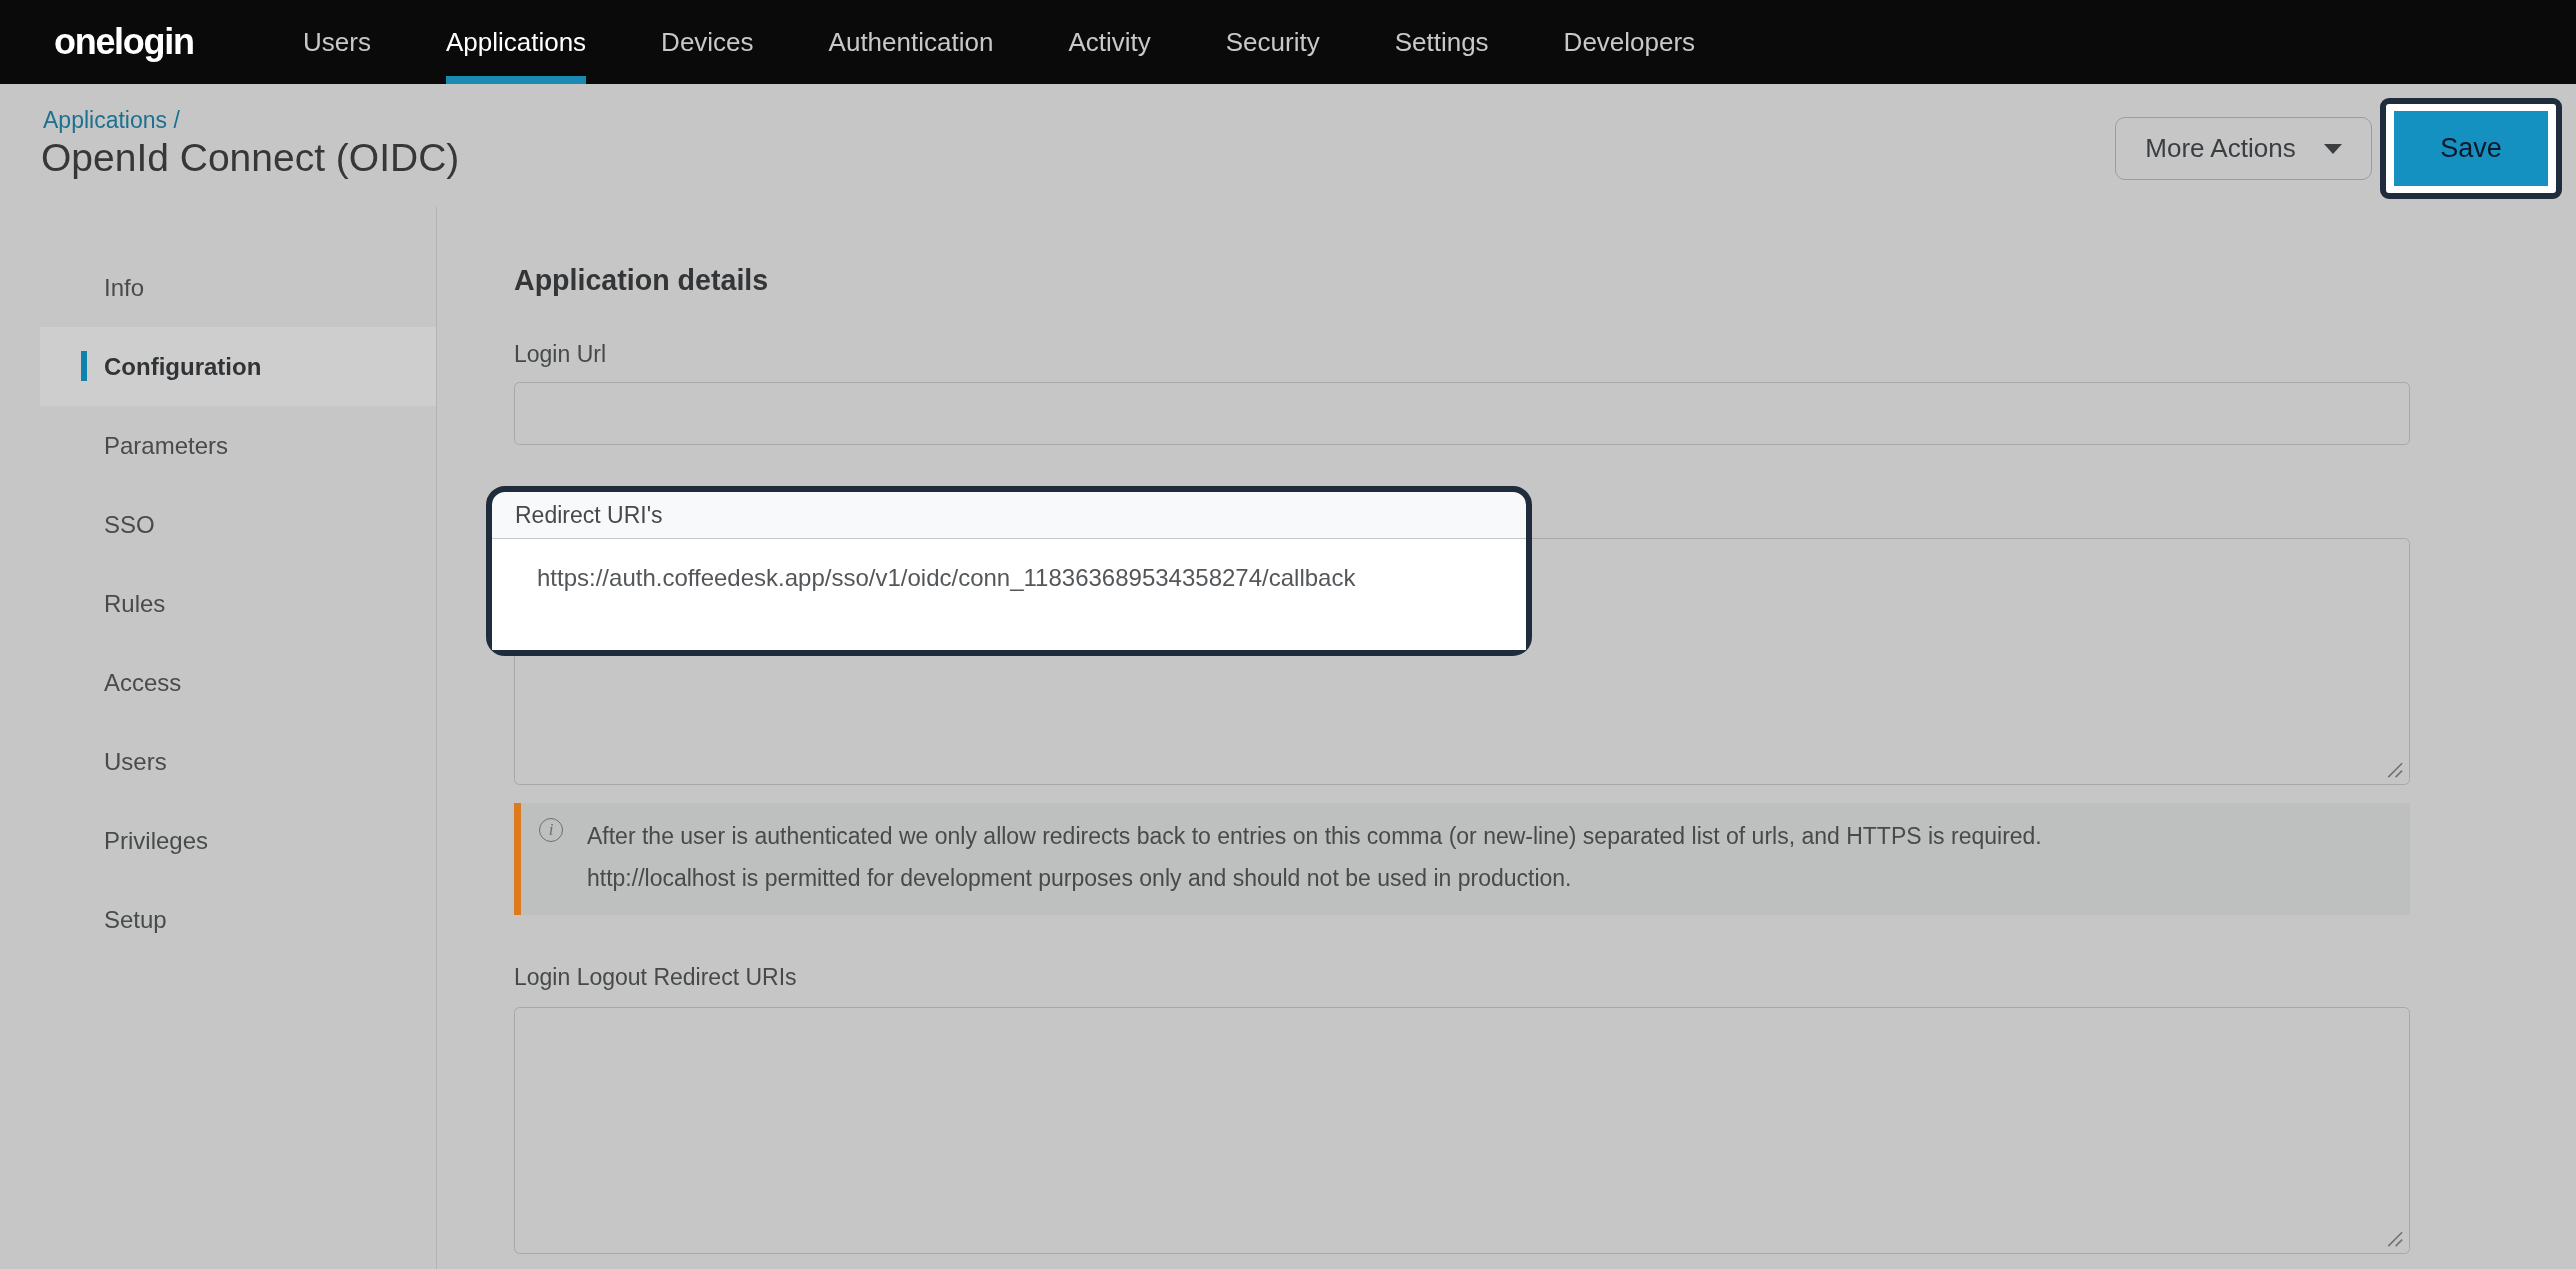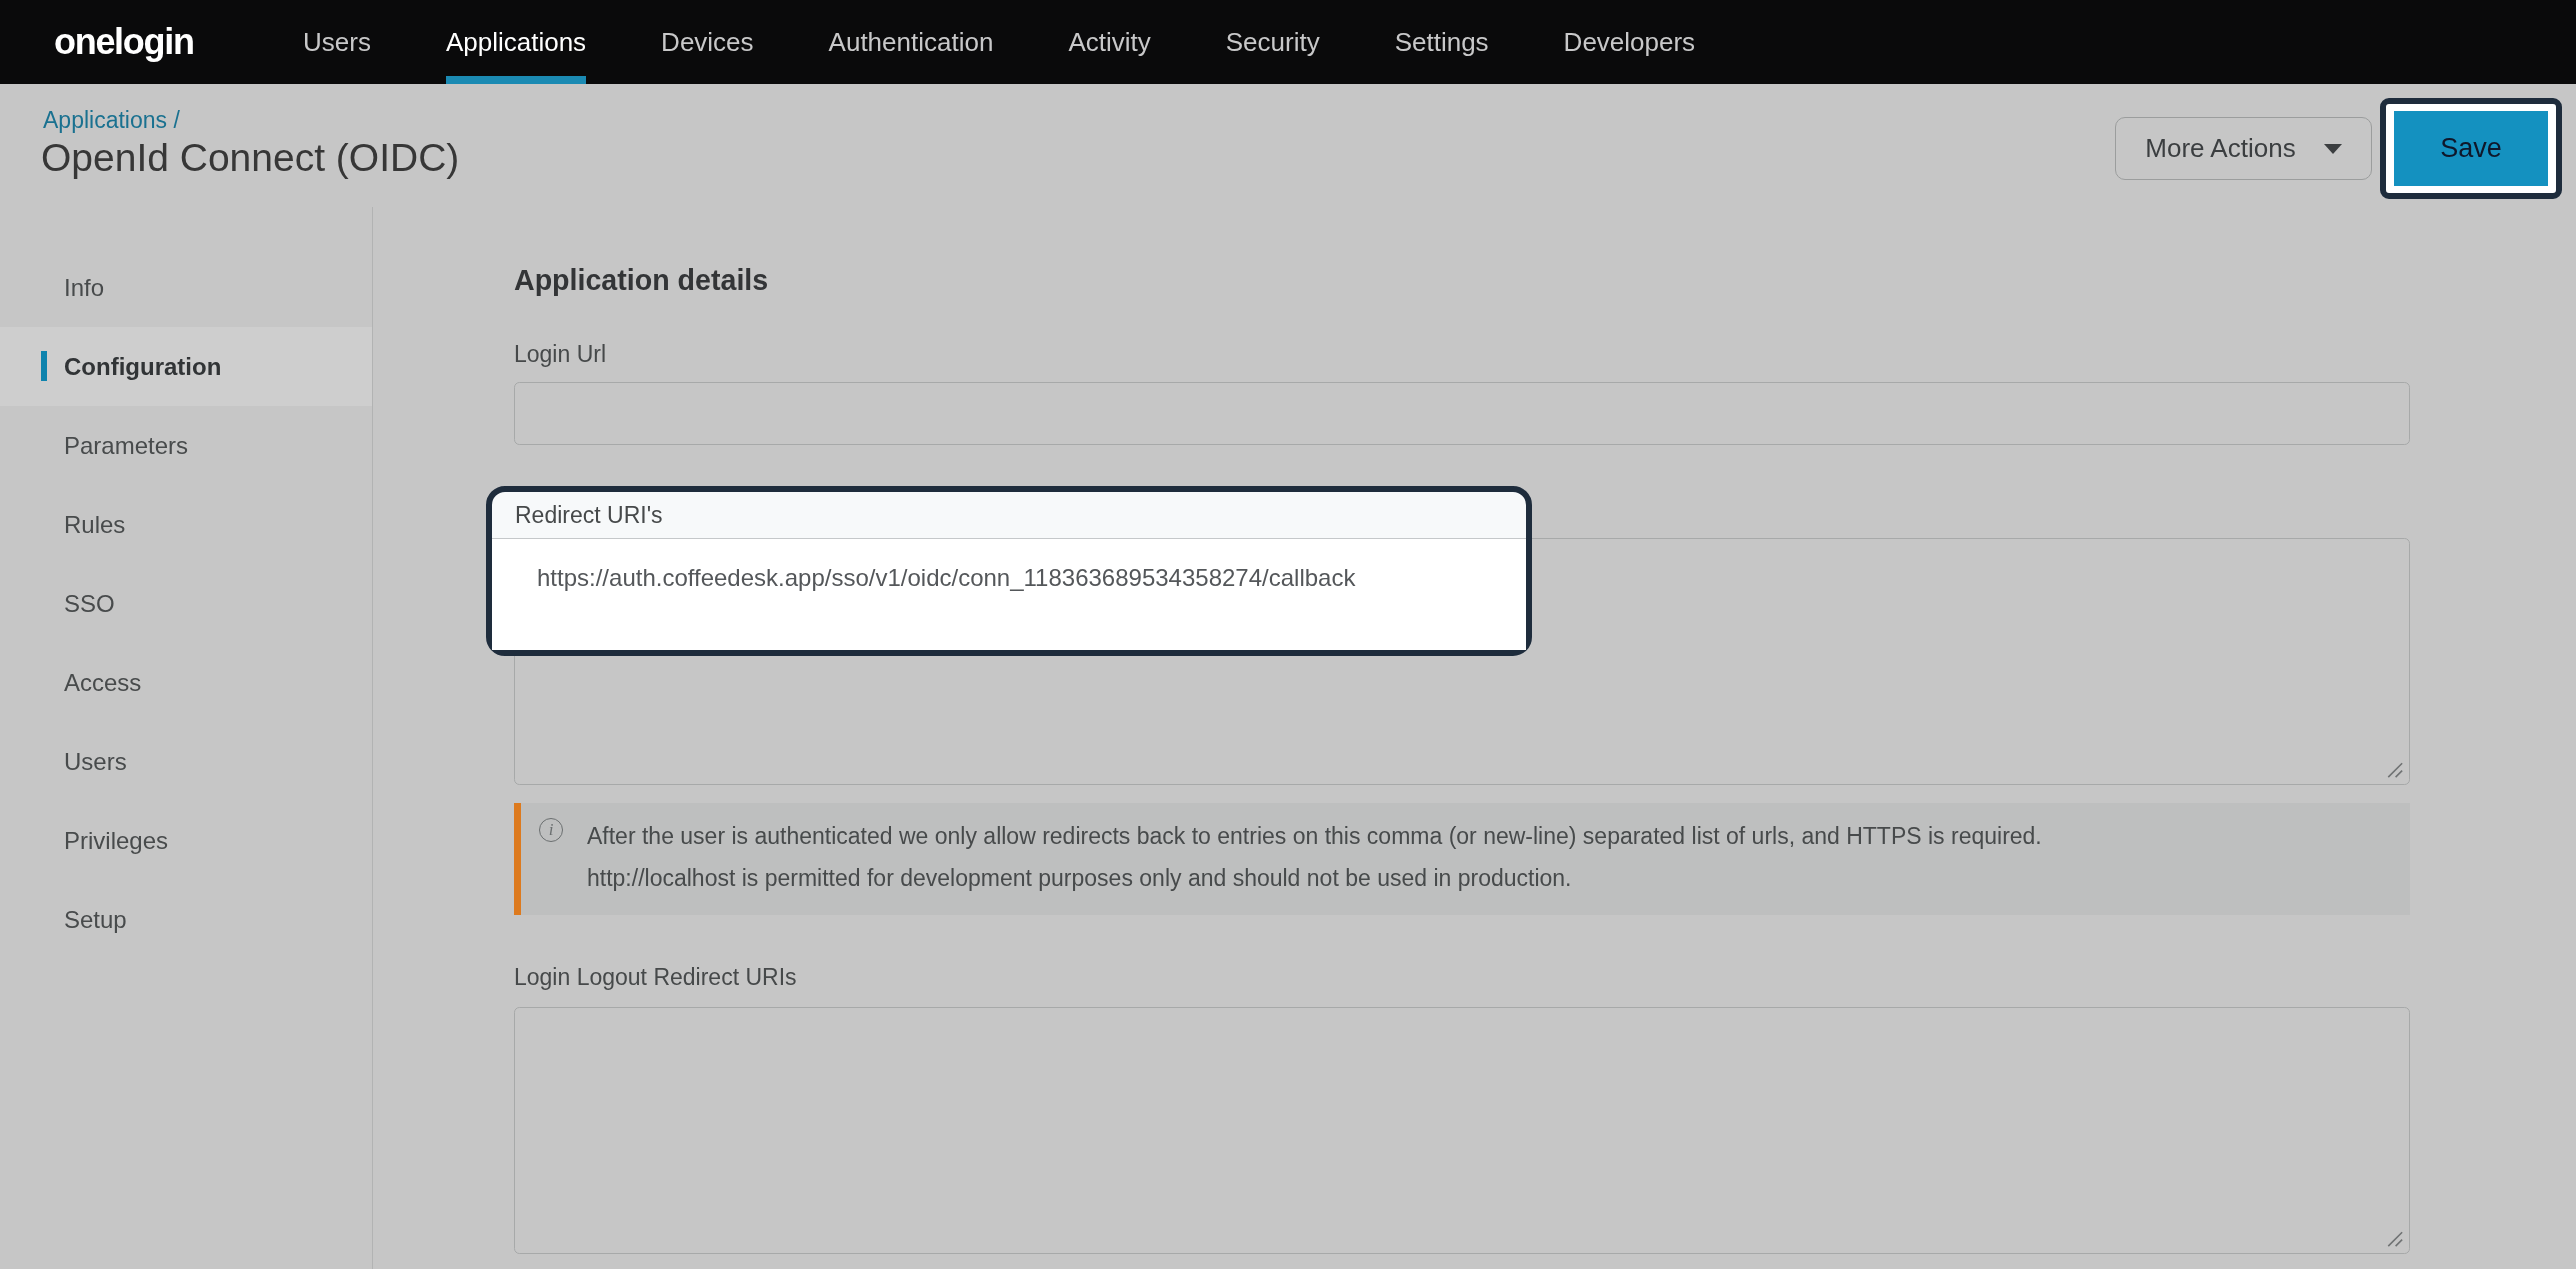--- a/index.html
+++ b/index.html
@@ -30,22 +30,22 @@
     font-family:"Liberation Sans", sans-serif;font-size:26px;color:#3b3e40;cursor:pointer;}
   .more-actions .caret{width:0;height:0;border-left:9px solid transparent;
     border-right:9px solid transparent;border-top:10.7px solid #3b3e40;}
   .save-highlight{position:absolute;left:2380px;top:98px;width:182px;height:101px;
     box-sizing:border-box;border:6.2px solid #1e2c3c;border-radius:9px;background:#ffffff;
     display:flex;align-items:center;justify-content:center;}
   .save-btn{width:154px;height:75px;background:#1491c0;border:none;border-radius:0;
     color:#0f172a;font-family:"Liberation Sans", sans-serif;font-size:27px;font-weight:500;cursor:pointer;}
 
   
-  .sidebar{position:absolute;left:0;top:207px;width:373px;bottom:0;box-sizing:border-box;
-    border-right:1.8px solid #b2b3b3;padding-top:41px;}
+  .sidebar{position:absolute;left:0;top:207px;width:437px;bottom:0;box-sizing:border-box;
+    border-right:1.8px solid #b2b3b3;padding-top:41px;padding-left:40px;}
   .side-item{position:relative;height:79px;display:flex;align-items:center;
     padding-left:64px;font-size:24px;color:#484b4c;cursor:pointer;box-sizing:border-box;}
   .side-item.active{background:#cecece;font-weight:700;color:#313436;}
   .side-item.active .indicator{position:absolute;left:41px;top:24px;width:6.2px;height:30px;background:#0e83ad;}
 
   
   .section-heading{position:absolute;left:514px;top:264px;margin:0;font-size:28.6px;font-weight:700;color:#333537;}
   .field-label{position:absolute;font-size:23px;color:#46494a;}
   .lbl-login{left:514px;top:341px;}
   .lbl-post{left:514px;top:964px;}
@@ -120,24 +120,24 @@
       <span>Info</span>
     </div>
   <div class="side-item active">
     <span class="indicator"></span>
     <span>Configuration</span>
   </div>
   <div class="side-item">
       <span>Parameters</span>
     </div>
   <div class="side-item">
-      <span>Rules</span>
+      <span>SSO</span>
     </div>
   <div class="side-item">
-      <span>SSO</span>
+      <span>Rules</span>
     </div>
   <div class="side-item">
       <span>Access</span>
     </div>
   <div class="side-item">
       <span>Users</span>
     </div>
   <div class="side-item">
       <span>Privileges</span>
     </div>

